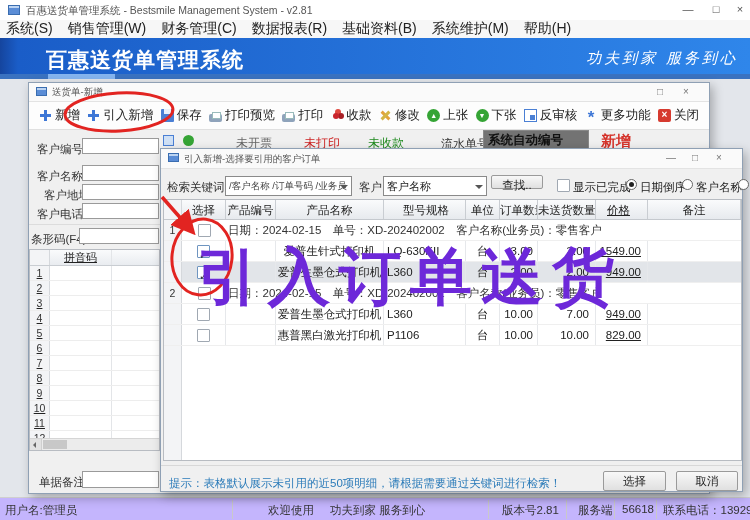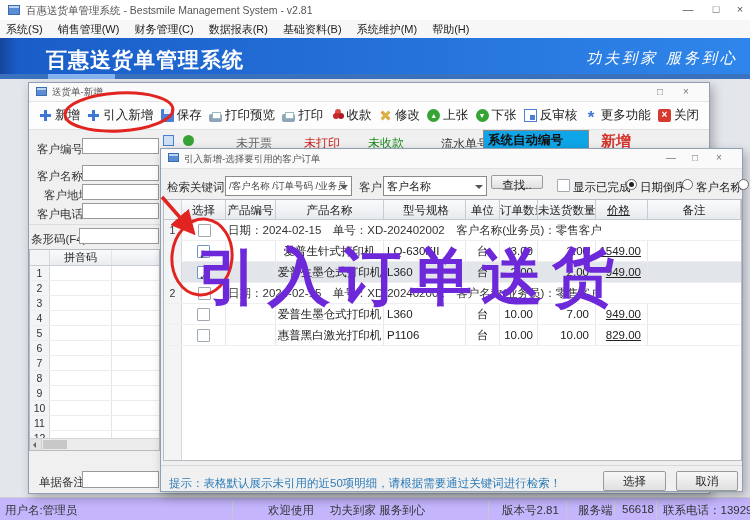--- a/index.html
+++ b/index.html
@@ -6,21 +6,21 @@
 html,body { width:750px; height:520px; }
 body { font-family:"Liberation Sans","DejaVu Sans",sans-serif; font-size:12px; color:#222; }
 #screen { position:relative; width:750px; height:520px; background:#e3e6eb; overflow:hidden; }
 
 
 .titlebar { position:absolute; left:0; top:0; width:750px; height:20px; background:#ffffff; }
 .titlebar .app-ic { position:absolute; left:8px; top:5px; width:12px; height:10px; background:#5b8dd6; border:1px solid #3a6db0; box-shadow:inset 0 2px 0 #bcd4f2; }
 .titlebar .t-text { position:absolute; left:26px; top:4px; font-size:10.5px; color:#555; white-space:nowrap; }
 .winbtn { position:absolute; top:2px; width:20px; height:16px; text-align:center; line-height:15px; font-size:11px; color:#555; }
 .menubar { position:absolute; left:0; top:20px; width:750px; height:18px; background:#f7f7f7; display:flex; gap:15px; padding:0 6px; align-items:center; }
-.menu-item { font-size:11px; color:#222; white-space:nowrap; }
+.menu-item { font-size:14px; color:#222; white-space:nowrap; }
 .banner { position:absolute; left:0; top:38px; width:750px; height:36px; background:linear-gradient(90deg,#15459e 0,#1a5dc8 18px,#2f86ea 100%); }
 .banner .b-title { position:absolute; left:46px; top:8px; font-size:21px; font-weight:bold; color:#fff; letter-spacing:1px; }
 .banner .b-slogan { position:absolute; right:12px; top:11px; font-size:15px; color:#fff; font-style:italic; font-family:"DejaVu Serif","Liberation Serif",serif; letter-spacing:3px; }
 .tabstrip { position:absolute; left:0; top:74px; width:750px; height:5px; background:#3a72c0; }
 .tabstrip .seg { position:absolute; left:48px; top:0; width:67px; height:5px; background:#85b4ee; }
 
 
 .statusbar { position:absolute; left:0; top:497px; width:750px; height:23px; background:#c4b5fd; border-top:1px solid #cfcfcf; overflow:hidden; }
 .sb-item { position:absolute; top:5px; font-size:11.5px; color:#333; white-space:nowrap; }
 .sb-sep { position:absolute; top:2px; width:1px; height:19px; background:#c9c9c9; }
@@ -52,25 +52,25 @@
 .ic-audit::after { content:""; position:absolute; right:1px; bottom:1px; width:5px; height:5px; background:#4a7fd4; }
 .ic-more { color:#3e77d6; font-size:17px; line-height:17px; text-align:center; font-weight:bold; }
 .ic-close { background:#d63a2f; border-radius:2px; color:#fff; font-size:10px; line-height:12px; text-align:center; font-weight:bold; }
 
 
 .fld-label { position:absolute; font-size:11.5px; color:#333; white-space:nowrap; }
 .fld-input { position:absolute; background:#fff; border:1px solid #9a9a9a; height:16px; }
 .st-text { position:absolute; font-size:12px; white-space:nowrap; }
 .mini-doc { position:absolute; width:11px; height:11px; background:#cfe0f5; border:1px solid #4a7fd4; }
 .mini-green { position:absolute; width:11px; height:11px; background:#35a435; border-radius:50%; }
-.serial-box { position:absolute; background:#0ea5e9; border:1px solid #888; font-size:12.5px; font-weight:bold; color:#111; padding:1px 4px; white-space:nowrap; }
+.serial-box { position:absolute; background:#737373; border:1px solid #888; font-size:12.5px; font-weight:bold; color:#111; padding:1px 4px; white-space:nowrap; }
 .stamp { position:absolute; color:#d5342c; font-size:15px; font-weight:bold; white-space:nowrap; }
 
 
-.lgrid { position:absolute; background:#3b82f6; border:1px solid #b8bcc2; }
+.lgrid { position:absolute; background:#3b82f6; border:1px solid #b8bcc2;text-decoration:underline; }
 .lg-head { display:flex; height:16px; background:linear-gradient(#fafbfc,#e9ecf0); border-bottom:1px solid #c9cdd2; font-size:11px; }
 .lg-row { display:flex; height:15px; border-bottom:1px solid #ededed; background:#fff; }
 .lg-num { width:20px; background:#f3f4f6; border-right:1px solid #d5d8dc; text-align:center; font-size:10.5px; line-height:15px; color:#333; }
 .lg-c2 { width:62px; border-right:1px solid #e3e5e8; text-align:center; line-height:15px; }
 .lg-c3 { flex:1; }
 .lg-scroll { position:absolute; left:0; bottom:0; right:0; height:12px; background:#ececec; border-top:1px solid #d5d5d5; }
 .lg-arrow { position:absolute; left:0; top:0; width:12px; height:11px; background:#e2e2e2; border-right:1px solid #cfcfcf; }
 .lg-arrow::after { content:""; position:absolute; left:3px; top:3px; border:3px solid transparent; border-right-color:#666; border-left:none; }
 .lg-thumb { position:absolute; left:13px; top:1px; width:24px; height:9px; background:#c8c8c8; }
 

